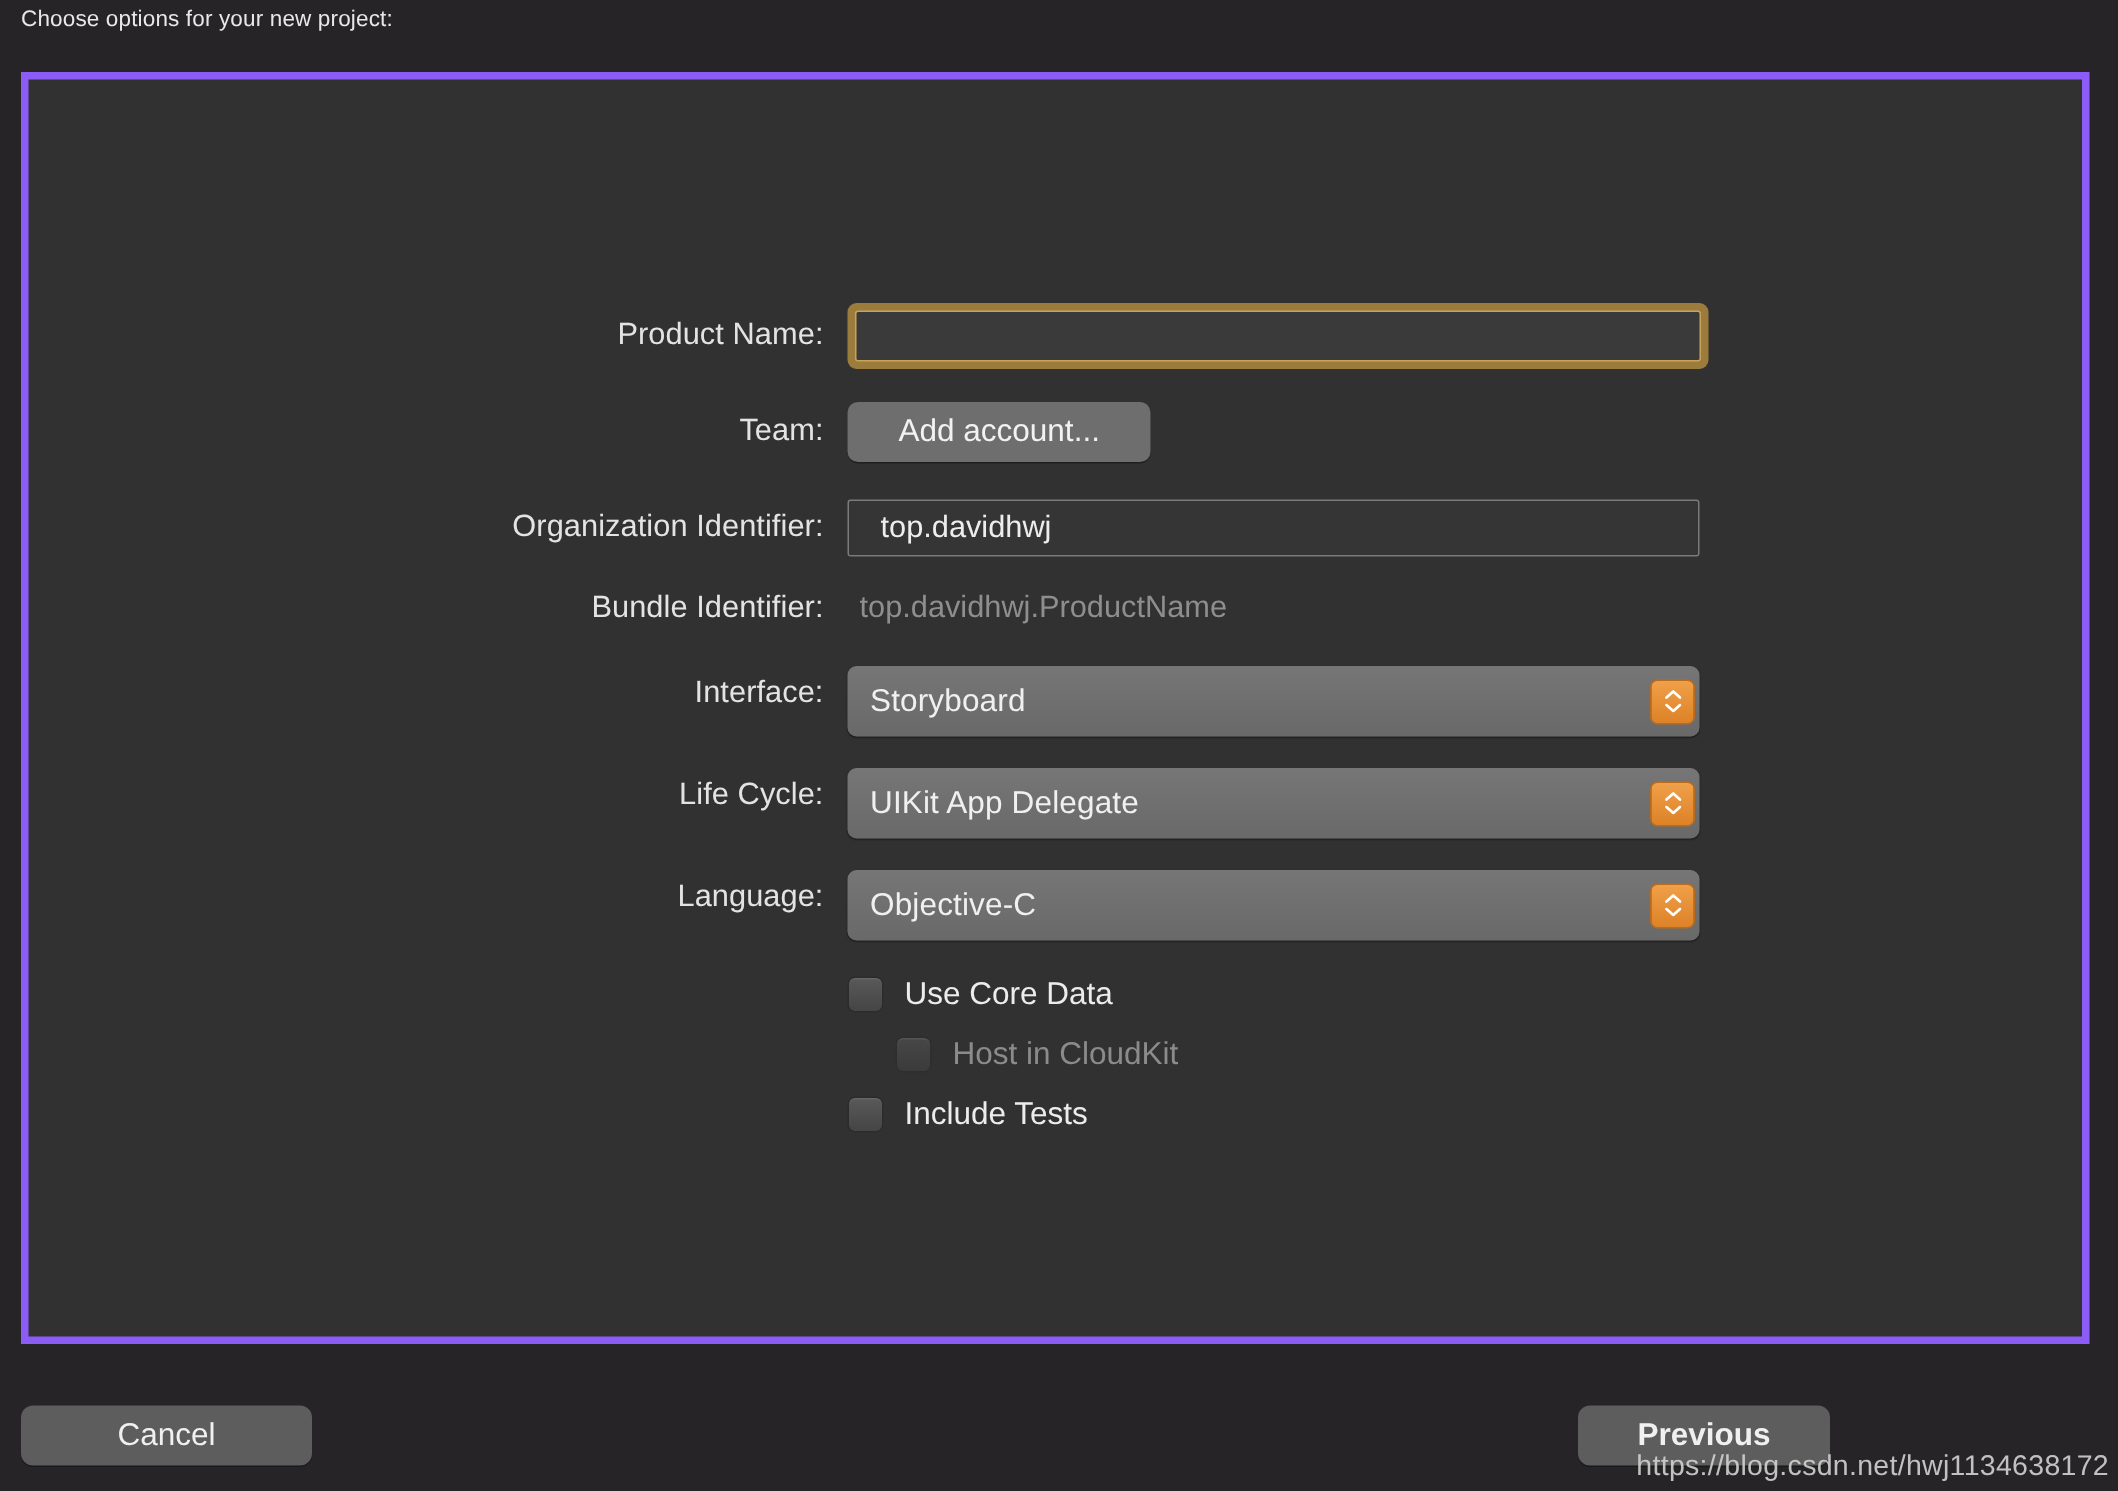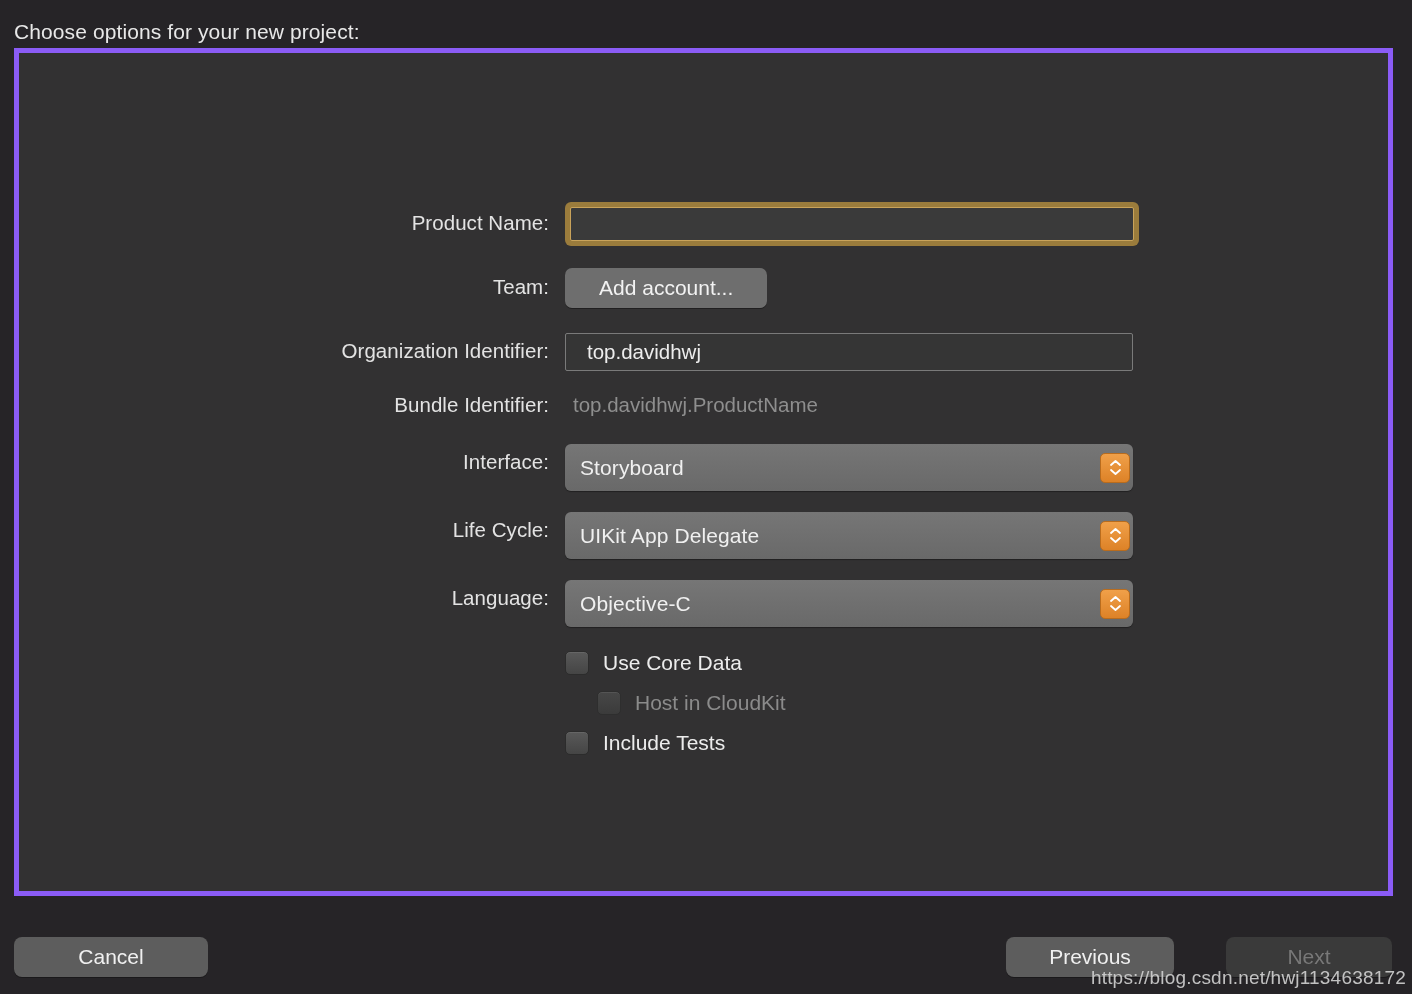--- a/index.html
+++ b/index.html
@@ -16,22 +16,22 @@
     position: relative;
     width: 1412px;
     height: 994px;
     background: #262427;
   }
 
   
   .prompt {
     position: absolute;
     left: 14px;
-    top: 20px;
-    font-size: 21px;
+    top: 4px;
+    font-size: 15px;
     color: #e8e8e8;
     letter-spacing: 0.1px;
     white-space: nowrap;
   }
 
   
   .panel {
     position: absolute;
     left: 14px;
     top: 48px;
@@ -359,20 +359,19 @@
         <span class="checkbox"></span>
         <span class="checklabel">Include Tests</span>
       </div>
 
     </div>
   </div>
 
   <div class="bottombar">
     <button class="btn-bottom" style="left:14px; top:41px; width:194px;">Cancel</button>
 
-    <button class="btn-bottom" style="left:1006px; top:41px; width:168px;">Previous</button>
-
-    <button class="btn-bottom disabled" style="left:1226px; top:41px; width:166px;">Next</button>
+    <button class="btn-bottom" style="left:1052px; top:41px; width:168px;font-weight:bold;">Previous</button>
+
   </div>
 
   <div class="watermark">https://blog.csdn.net/hwj1134638172</div>
 
 </div>
 
 </body></html>

